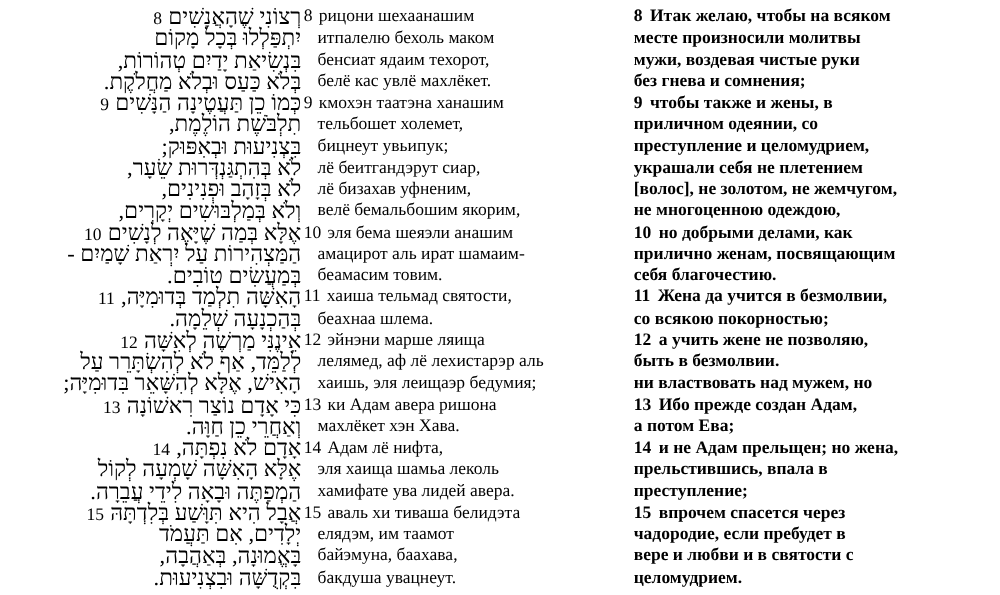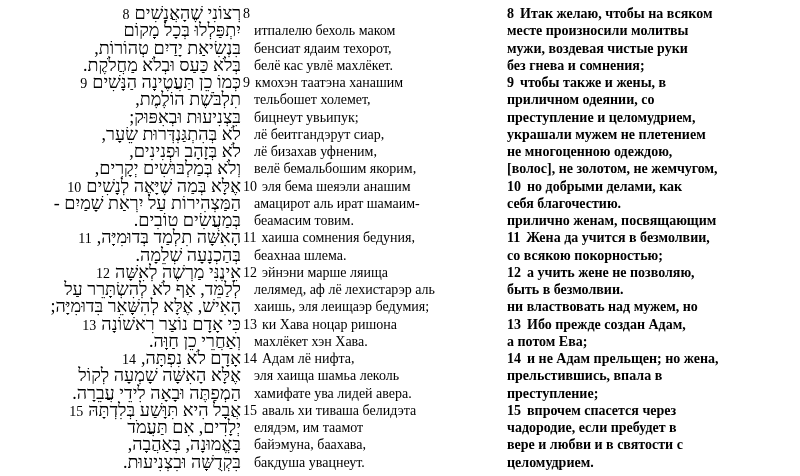--- a/index.html
+++ b/index.html
@@ -171,20 +171,21 @@
     <div class="line cont">
       <span class="vnum"></span>
       <span class="txt">בִּקְדֻשָּׁה וּבִצְנִיעוּת.</span>
     </div>
   </div>
 
 <div class="col col-tr">
 
     <div class="line">
       <span class="vnum">8</span>
+      <span class="txt">рицони шехаанашим</span>
     </div>
 
     <div class="line cont">
       <span class="vnum"></span>
       <span class="txt">итпалелю бехоль маком</span>
     </div>
 
     <div class="line cont">
       <span class="vnum"></span>
       <span class="txt">бенсиат ядаим техорот,</span>
@@ -235,21 +236,21 @@
       <span class="txt">амацирот аль ират шамаим-</span>
     </div>
 
     <div class="line cont">
       <span class="vnum"></span>
       <span class="txt">беамасим товим.</span>
     </div>
 
     <div class="line">
       <span class="vnum">11</span>
-      <span class="txt">хаиша сомнения бедуния,</span>
+      <span class="txt">хаиша тельмад святости,</span>
     </div>
 
     <div class="line cont">
       <span class="vnum"></span>
       <span class="txt">беахнаа шлема.</span>
     </div>
 
     <div class="line">
       <span class="vnum">12</span>
       <span class="txt">эйнэни марше ляища</span>
@@ -260,21 +261,21 @@
       <span class="txt">лелямед, аф лё лехистарэр аль</span>
     </div>
 
     <div class="line cont">
       <span class="vnum"></span>
       <span class="txt">хаишь, эля леищаэр бедумия;</span>
     </div>
 
     <div class="line">
       <span class="vnum">13</span>
-      <span class="txt">ки Хава ноцар ришона</span>
+      <span class="txt">ки Адам авера ришона</span>
     </div>
 
     <div class="line cont">
       <span class="vnum"></span>
       <span class="txt">махлёкет хэн Хава.</span>
     </div>
 
     <div class="line">
       <span class="vnum">14</span>
       <span class="txt">Адам лё нифта,</span>
@@ -343,46 +344,46 @@
       <span class="txt">приличном одеянии, со</span>
     </div>
 
     <div class="line cont">
       <span class="vnum"></span>
       <span class="txt">преступление и целомудрием,</span>
     </div>
 
     <div class="line cont">
       <span class="vnum"></span>
-      <span class="txt">украшали мужем не плетением</span>
+      <span class="txt">украшали себя не плетением</span>
+    </div>
+
+    <div class="line cont">
+      <span class="vnum"></span>
+      <span class="txt">[волос], не золотом, не жемчугом,</span>
     </div>
 
     <div class="line cont">
       <span class="vnum"></span>
       <span class="txt">не многоценною одеждою,</span>
-    </div>
-
-    <div class="line cont">
-      <span class="vnum"></span>
-      <span class="txt">[волос], не золотом, не жемчугом,</span>
     </div>
 
     <div class="line">
       <span class="vnum">10</span>
       <span class="txt">но добрыми делами, как</span>
     </div>
 
     <div class="line cont">
       <span class="vnum"></span>
+      <span class="txt">прилично женам, посвящающим</span>
+    </div>
+
+    <div class="line cont">
+      <span class="vnum"></span>
       <span class="txt">себя благочестию.</span>
-    </div>
-
-    <div class="line cont">
-      <span class="vnum"></span>
-      <span class="txt">прилично женам, посвящающим</span>
     </div>
 
     <div class="line">
       <span class="vnum">11</span>
       <span class="txt">Жена да учится в безмолвии,</span>
     </div>
 
     <div class="line cont">
       <span class="vnum"></span>
       <span class="txt">со всякою покорностью;</span>

